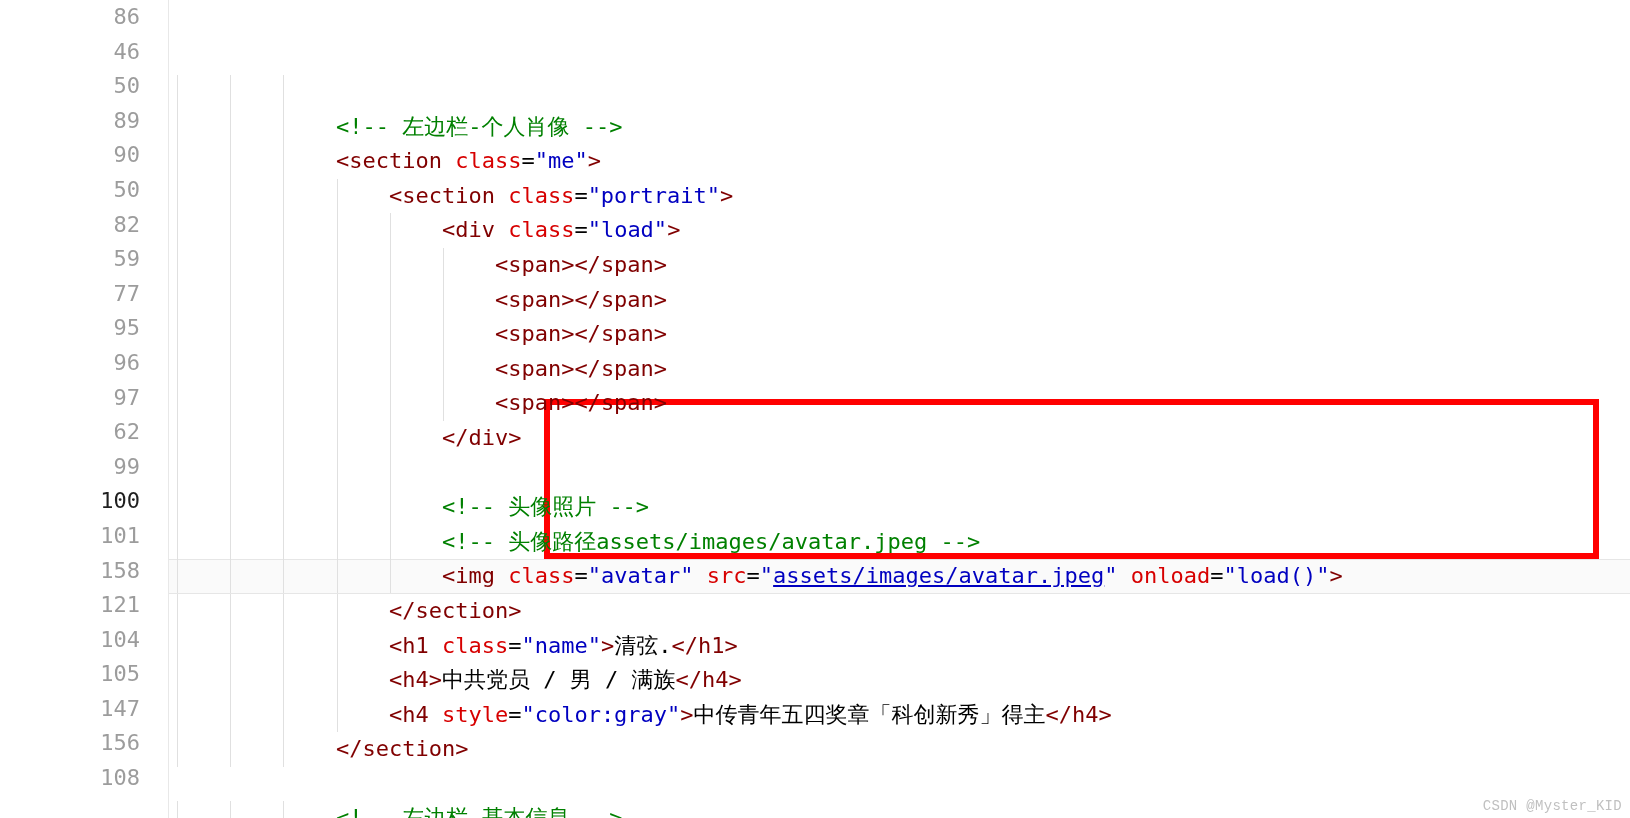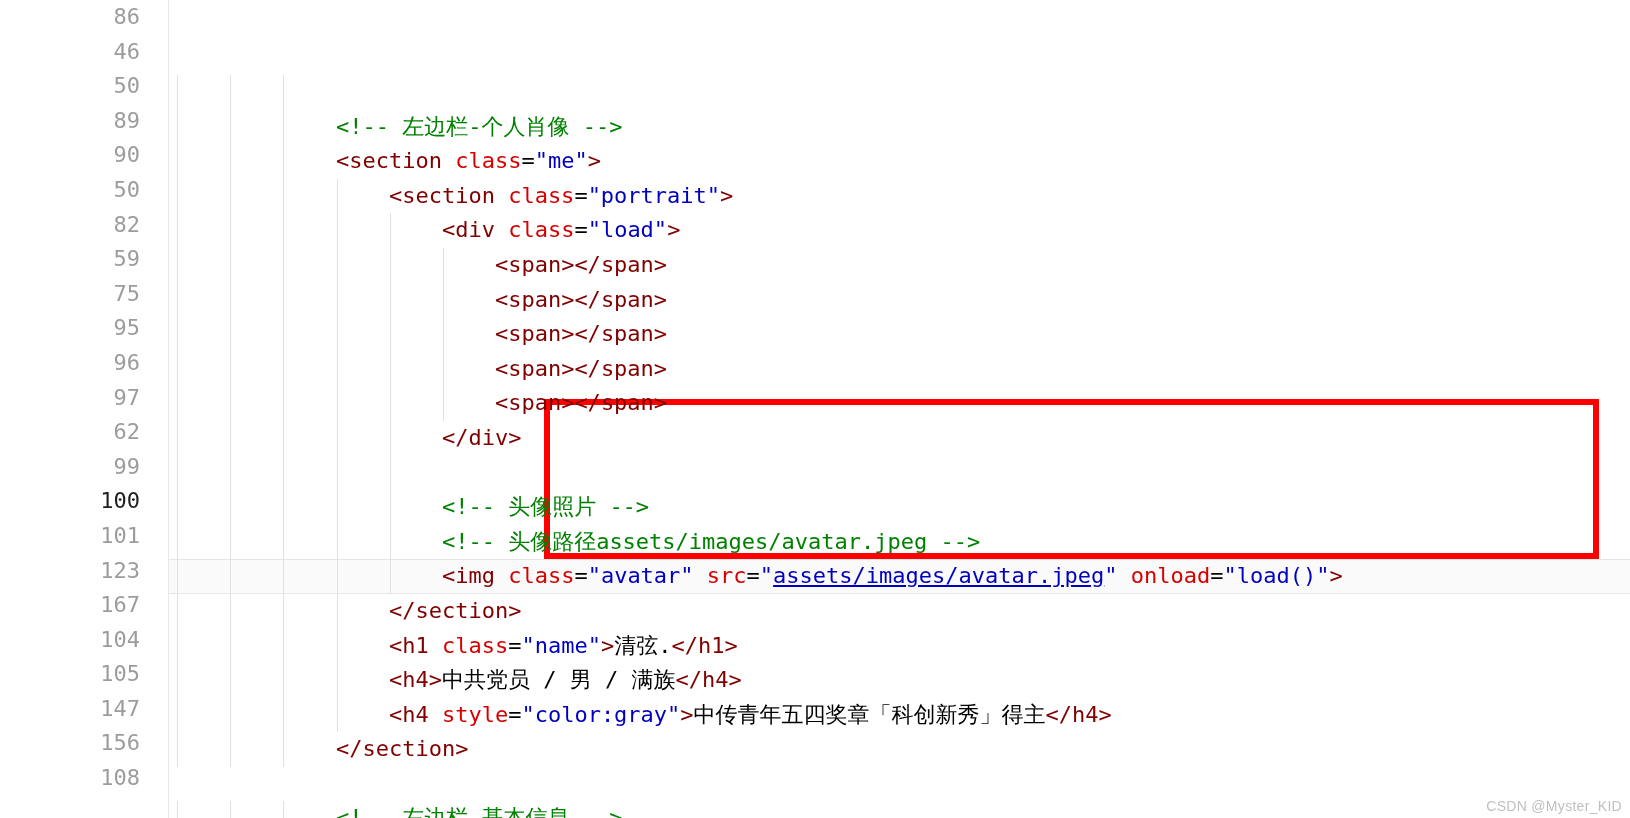--- a/index.html
+++ b/index.html
@@ -78,21 +78,21 @@
     height: 160px; 
     border: 6px solid #ff0000;
     pointer-events: none;
     box-sizing: border-box;
   }
 
   .watermark {
     position: fixed;
     right: 8px;
     bottom: 4px;
-    font-family: Liberation Sans, sans-serif;
+    font-family: Liberation Mono, monospace;
     font-size: 14px;
     color: #c0c0c0;
     letter-spacing: .3px;
   }
 
   .left-strip {
     position: absolute;
     left: 0;
     top: 0;
     width: 48px;
@@ -118,30 +118,30 @@
   <div class="left-strip hl"></div>
   <div class="gutter" id="gutter">
       <div class="line">86</div>
       <div class="line">46</div>
       <div class="line">50</div>
       <div class="line">89</div>
       <div class="line">90</div>
       <div class="line">50</div>
       <div class="line">82</div>
       <div class="line">59</div>
-      <div class="line">75</div>
+      <div class="line">77</div>
       <div class="line">95</div>
       <div class="line">96</div>
       <div class="line">97</div>
       <div class="line">62</div>
       <div class="line">99</div>
       <div class="line current">100</div>
       <div class="line">101</div>
-      <div class="line">123</div>
-      <div class="line">167</div>
+      <div class="line">158</div>
+      <div class="line">121</div>
       <div class="line">104</div>
       <div class="line">105</div>
       <div class="line">147</div>
       <div class="line">156</div>
       <div class="line">108</div>
     </div>
   <div class="code-pane" id="code-pane">
     <div class="red-box"></div>
   <div class="line"><span class="guide" style="left: 8px;"></span><span class="guide" style="left: 61.2px;"></span><span class="guide" style="left: 114.4px;"></span><span style="padding-left: 8px;">            </span></div><div class="line"><span class="guide" style="left: 8px;"></span><span class="guide" style="left: 61.2px;"></span><span class="guide" style="left: 114.4px;"></span><span style="padding-left: 8px;">            <span class="c-comment">&lt;!-- 左边栏-个人肖像 --&gt;</span></span></div><div class="line"><span class="guide" style="left: 8px;"></span><span class="guide" style="left: 61.2px;"></span><span class="guide" style="left: 114.4px;"></span><span style="padding-left: 8px;">            <span class="c-bracket">&lt;</span><span class="c-tag">section</span><span> </span><span class="c-attr">class</span><span class="c-punct">=</span><span class="c-string">"me"</span><span class="c-bracket">&gt;</span></span></div><div class="line"><span class="guide" style="left: 8px;"></span><span class="guide" style="left: 61.2px;"></span><span class="guide" style="left: 114.4px;"></span><span class="guide" style="left: 167.6px;"></span><span style="padding-left: 8px;">                <span class="c-bracket">&lt;</span><span class="c-tag">section</span><span> </span><span class="c-attr">class</span><span class="c-punct">=</span><span class="c-string">"portrait"</span><span class="c-bracket">&gt;</span></span></div><div class="line"><span class="guide" style="left: 8px;"></span><span class="guide" style="left: 61.2px;"></span><span class="guide" style="left: 114.4px;"></span><span class="guide" style="left: 167.6px;"></span><span class="guide" style="left: 220.8px;"></span><span style="padding-left: 8px;">                    <span class="c-bracket">&lt;</span><span class="c-tag">div</span><span> </span><span class="c-attr">class</span><span class="c-punct">=</span><span class="c-string">"load"</span><span class="c-bracket">&gt;</span></span></div><div class="line"><span class="guide" style="left: 8px;"></span><span class="guide" style="left: 61.2px;"></span><span class="guide" style="left: 114.4px;"></span><span class="guide" style="left: 167.6px;"></span><span class="guide" style="left: 220.8px;"></span><span class="guide" style="left: 274px;"></span><span style="padding-left: 8px;">                        <span class="c-bracket">&lt;</span><span class="c-tag">span</span><span class="c-bracket">&gt;</span><span class="c-bracket">&lt;/</span><span class="c-tag">span</span><span class="c-bracket">&gt;</span></span></div><div class="line"><span class="guide" style="left: 8px;"></span><span class="guide" style="left: 61.2px;"></span><span class="guide" style="left: 114.4px;"></span><span class="guide" style="left: 167.6px;"></span><span class="guide" style="left: 220.8px;"></span><span class="guide" style="left: 274px;"></span><span style="padding-left: 8px;">                        <span class="c-bracket">&lt;</span><span class="c-tag">span</span><span class="c-bracket">&gt;</span><span class="c-bracket">&lt;/</span><span class="c-tag">span</span><span class="c-bracket">&gt;</span></span></div><div class="line"><span class="guide" style="left: 8px;"></span><span class="guide" style="left: 61.2px;"></span><span class="guide" style="left: 114.4px;"></span><span class="guide" style="left: 167.6px;"></span><span class="guide" style="left: 220.8px;"></span><span class="guide" style="left: 274px;"></span><span style="padding-left: 8px;">                        <span class="c-bracket">&lt;</span><span class="c-tag">span</span><span class="c-bracket">&gt;</span><span class="c-bracket">&lt;/</span><span class="c-tag">span</span><span class="c-bracket">&gt;</span></span></div><div class="line"><span class="guide" style="left: 8px;"></span><span class="guide" style="left: 61.2px;"></span><span class="guide" style="left: 114.4px;"></span><span class="guide" style="left: 167.6px;"></span><span class="guide" style="left: 220.8px;"></span><span class="guide" style="left: 274px;"></span><span style="padding-left: 8px;">                        <span class="c-bracket">&lt;</span><span class="c-tag">span</span><span class="c-bracket">&gt;</span><span class="c-bracket">&lt;/</span><span class="c-tag">span</span><span class="c-bracket">&gt;</span></span></div><div class="line"><span class="guide" style="left: 8px;"></span><span class="guide" style="left: 61.2px;"></span><span class="guide" style="left: 114.4px;"></span><span class="guide" style="left: 167.6px;"></span><span class="guide" style="left: 220.8px;"></span><span class="guide" style="left: 274px;"></span><span style="padding-left: 8px;">                        <span class="c-bracket">&lt;</span><span class="c-tag">span</span><span class="c-bracket">&gt;</span><span class="c-bracket">&lt;/</span><span class="c-tag">span</span><span class="c-bracket">&gt;</span></span></div><div class="line"><span class="guide" style="left: 8px;"></span><span class="guide" style="left: 61.2px;"></span><span class="guide" style="left: 114.4px;"></span><span class="guide" style="left: 167.6px;"></span><span class="guide" style="left: 220.8px;"></span><span style="padding-left: 8px;">                    <span class="c-bracket">&lt;/</span><span class="c-tag">div</span><span class="c-bracket">&gt;</span></span></div><div class="line"><span class="guide" style="left: 8px;"></span><span class="guide" style="left: 61.2px;"></span><span class="guide" style="left: 114.4px;"></span><span class="guide" style="left: 167.6px;"></span><span class="guide" style="left: 220.8px;"></span><span style="padding-left: 8px;">                    </span></div><div class="line"><span class="guide" style="left: 8px;"></span><span class="guide" style="left: 61.2px;"></span><span class="guide" style="left: 114.4px;"></span><span class="guide" style="left: 167.6px;"></span><span class="guide" style="left: 220.8px;"></span><span style="padding-left: 8px;">                    <span class="c-comment">&lt;!-- 头像照片 --&gt;</span></span></div><div class="line"><span class="guide" style="left: 8px;"></span><span class="guide" style="left: 61.2px;"></span><span class="guide" style="left: 114.4px;"></span><span class="guide" style="left: 167.6px;"></span><span class="guide" style="left: 220.8px;"></span><span style="padding-left: 8px;">                    <span class="c-comment">&lt;!-- 头像路径assets/images/avatar.jpeg --&gt;</span></span></div><div class="line current"><span class="guide" style="left: 8px;"></span><span class="guide" style="left: 61.2px;"></span><span class="guide" style="left: 114.4px;"></span><span class="guide" style="left: 167.6px;"></span><span class="guide" style="left: 220.8px;"></span><span style="padding-left: 8px;">                    <span class="c-bracket">&lt;</span><span class="c-tag">img</span><span> </span><span class="c-attr">class</span><span class="c-punct">=</span><span class="c-string">"avatar"</span><span> </span><span class="c-attr">src</span><span class="c-punct">=</span><span class="c-string">"</span><span class="c-link">assets/images/avatar.jpeg</span><span class="c-string">"</span><span> </span><span class="c-attr">onload</span><span class="c-punct">=</span><span class="c-string">"load()"</span><span class="c-bracket">&gt;</span></span></div><div class="line"><span class="guide" style="left: 8px;"></span><span class="guide" style="left: 61.2px;"></span><span class="guide" style="left: 114.4px;"></span><span class="guide" style="left: 167.6px;"></span><span style="padding-left: 8px;">                <span class="c-bracket">&lt;/</span><span class="c-tag">section</span><span class="c-bracket">&gt;</span></span></div><div class="line"><span class="guide" style="left: 8px;"></span><span class="guide" style="left: 61.2px;"></span><span class="guide" style="left: 114.4px;"></span><span class="guide" style="left: 167.6px;"></span><span style="padding-left: 8px;">                <span class="c-bracket">&lt;</span><span class="c-tag">h1</span><span> </span><span class="c-attr">class</span><span class="c-punct">=</span><span class="c-string">"name"</span><span class="c-bracket">&gt;</span><span class="c-text">清弦.</span><span class="c-bracket">&lt;/</span><span class="c-tag">h1</span><span class="c-bracket">&gt;</span></span></div><div class="line"><span class="guide" style="left: 8px;"></span><span class="guide" style="left: 61.2px;"></span><span class="guide" style="left: 114.4px;"></span><span class="guide" style="left: 167.6px;"></span><span style="padding-left: 8px;">                <span class="c-bracket">&lt;</span><span class="c-tag">h4</span><span class="c-bracket">&gt;</span><span class="c-text">中共党员 / 男 / 满族</span><span class="c-bracket">&lt;/</span><span class="c-tag">h4</span><span class="c-bracket">&gt;</span></span></div><div class="line"><span class="guide" style="left: 8px;"></span><span class="guide" style="left: 61.2px;"></span><span class="guide" style="left: 114.4px;"></span><span class="guide" style="left: 167.6px;"></span><span style="padding-left: 8px;">                <span class="c-bracket">&lt;</span><span class="c-tag">h4</span><span> </span><span class="c-attr">style</span><span class="c-punct">=</span><span class="c-string">"color:gray"</span><span class="c-bracket">&gt;</span><span class="c-text">中传青年五四奖章「科创新秀」得主</span><span class="c-bracket">&lt;/</span><span class="c-tag">h4</span><span class="c-bracket">&gt;</span></span></div><div class="line"><span class="guide" style="left: 8px;"></span><span class="guide" style="left: 61.2px;"></span><span class="guide" style="left: 114.4px;"></span><span style="padding-left: 8px;">            <span class="c-bracket">&lt;/</span><span class="c-tag">section</span><span class="c-bracket">&gt;</span></span></div><div class="line"><span style="padding-left: 8px;">            </span></div><div class="line"><span class="guide" style="left: 8px;"></span><span class="guide" style="left: 61.2px;"></span><span class="guide" style="left: 114.4px;"></span><span style="padding-left: 8px;">            <span class="c-comment">&lt;!-- 左边栏-基本信息 --&gt;</span></span></div></div>
 </div>

